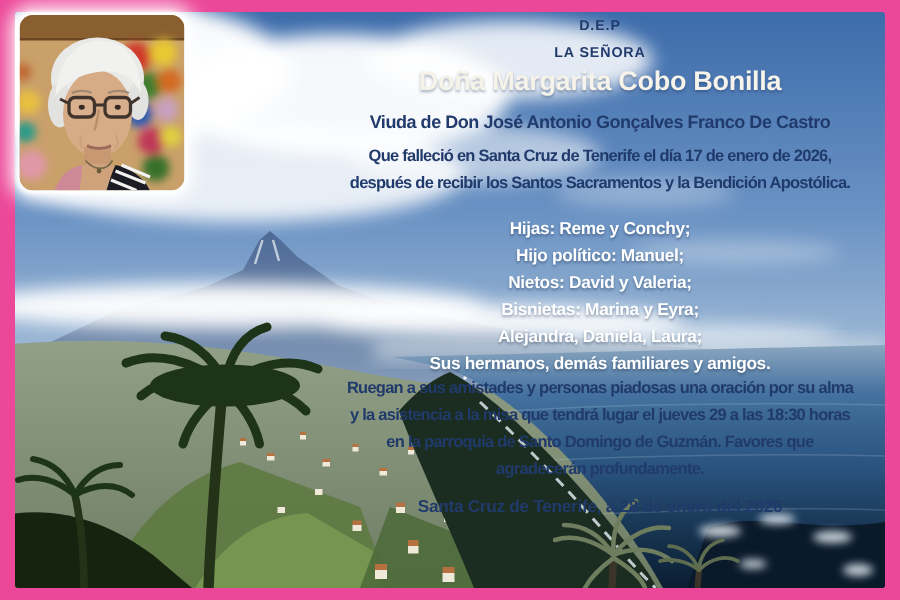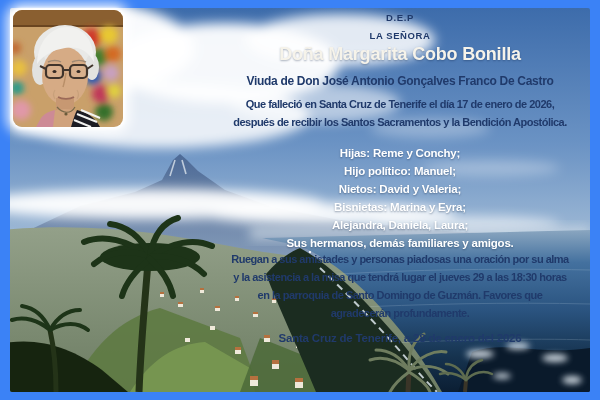--- a/index.html
+++ b/index.html
@@ -1,17 +1,17 @@
 <!DOCTYPE html>
 <html><head>
 <meta charset="utf-8">
 <style>
   html,body{margin:0;padding:0;background:#ffffff;}
   .card{
-    position:relative;width:600px;height:400px;background:#3b82f6;overflow:hidden;
+    position:relative;width:600px;height:400px;background:#ec4899;overflow:hidden;
     font-family:"Liberation Sans",sans-serif;
   }
   .photo{position:absolute;left:10px;top:8px;width:580px;height:384px;overflow:hidden;border-radius:2px;}
   .photo svg{display:block;}
   .portrait{
     position:absolute;left:13px;top:10px;width:110px;height:117px;border-radius:9px;overflow:hidden;
     box-shadow:0 0 12px 7px rgba(255,255,255,0.85),0 0 3px 2px rgba(255,255,255,0.95);
   }
   .overlay{position:absolute;left:198px;top:0;width:404px;height:400px;pointer-events:none;}
   .overlay .blk{position:absolute;width:100%;}

